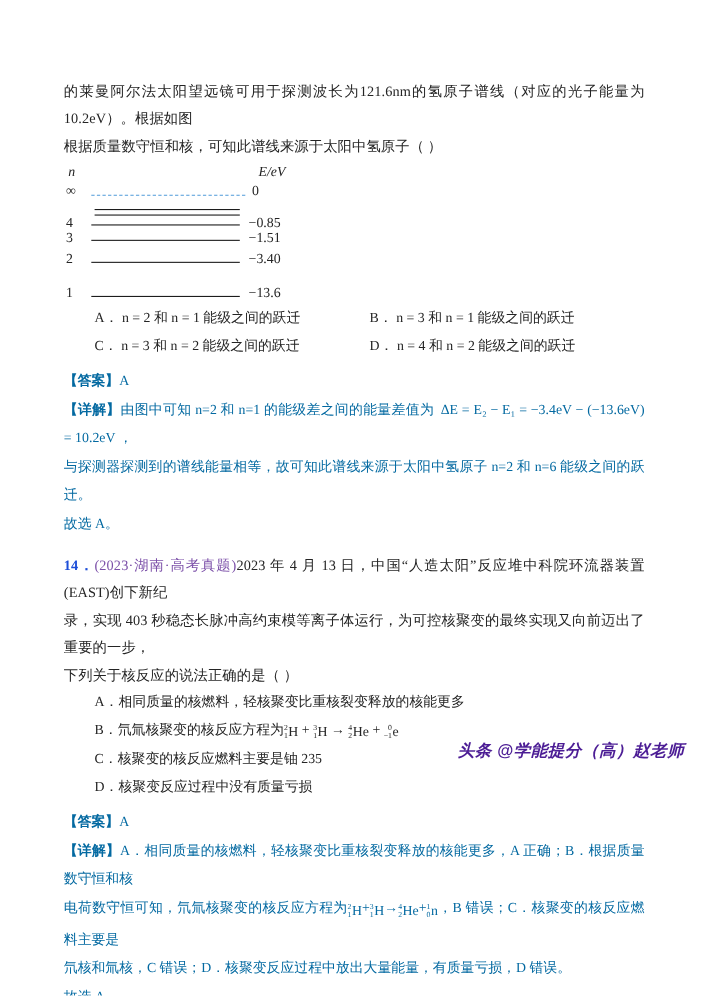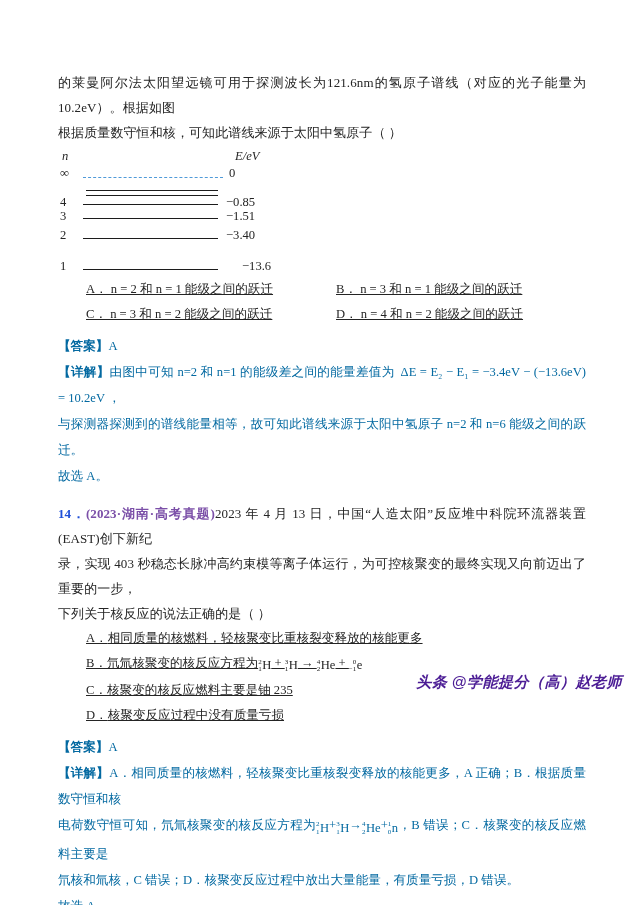--- a/index.html
+++ b/index.html
@@ -37,32 +37,31 @@
     line-height: 25px;
     text-align: justify;
     color: #242424;
     letter-spacing: 0.1px;
   }
   .opt-row {
     font-size: 12.6px;
     line-height: 25px;
     color: #242424;
     display: flex;
-    text-decoration: underline;
   }
   .opt-half { width: 50%; box-sizing: border-box; }
   .opt-indent { padding-left: 28px; }
   .red {
     color: #0369a1;
     font-size: 12.6px;
     line-height: 26px;
     text-align: justify;
   }
   .red b { font-weight: bold; }
-  .purple { color: #7b4fa8; font-weight: bold; }
+  .purple { color: #7b4fa8; font-weight: normal; }
   .qnum { font-weight: bold; color: #1d4ed8; }
   i.v { font-style: italic; }
   
   .nuc {
     display: inline-block;
     vertical-align: -0.15em;
     position: relative;
     margin-right: 0px;
     white-space: nowrap;
   }
@@ -138,21 +137,21 @@
       <span class="n-lab" style="left:2px; top:60px;">3</span>
       <div class="lvl" style="left:25px; top:69px; width:135px;"></div>
       <span class="e-lab" style="left:168px; top:60px;">−1.51</span>
 
       <span class="n-lab" style="left:2px; top:79px;">2</span>
       <div class="lvl" style="left:25px; top:89px; width:135px;"></div>
       <span class="e-lab" style="left:168px; top:79px;">−3.40</span>
 
       <span class="n-lab" style="left:2px; top:110px;">1</span>
       <div class="lvl" style="left:25px; top:120px; width:135px;"></div>
-      <span class="e-lab" style="left:184px; top:110px;">−13.6</span>
+      <span class="e-lab" style="left:168px; top:110px;">−13.6</span>
     </div>
 
     <div class="opt-row opt-indent">
       <div class="opt-half">A． n = 2 和 n = 1 能级之间的跃迁</div>
       <div class="opt-half">B． n = 3 和 n = 1 能级之间的跃迁</div>
     </div>
     <div class="opt-row opt-indent">
       <div class="opt-half">C． n = 3 和 n = 2 能级之间的跃迁</div>
       <div class="opt-half">D． n = 4 和 n = 2 能级之间的跃迁</div>
     </div>

